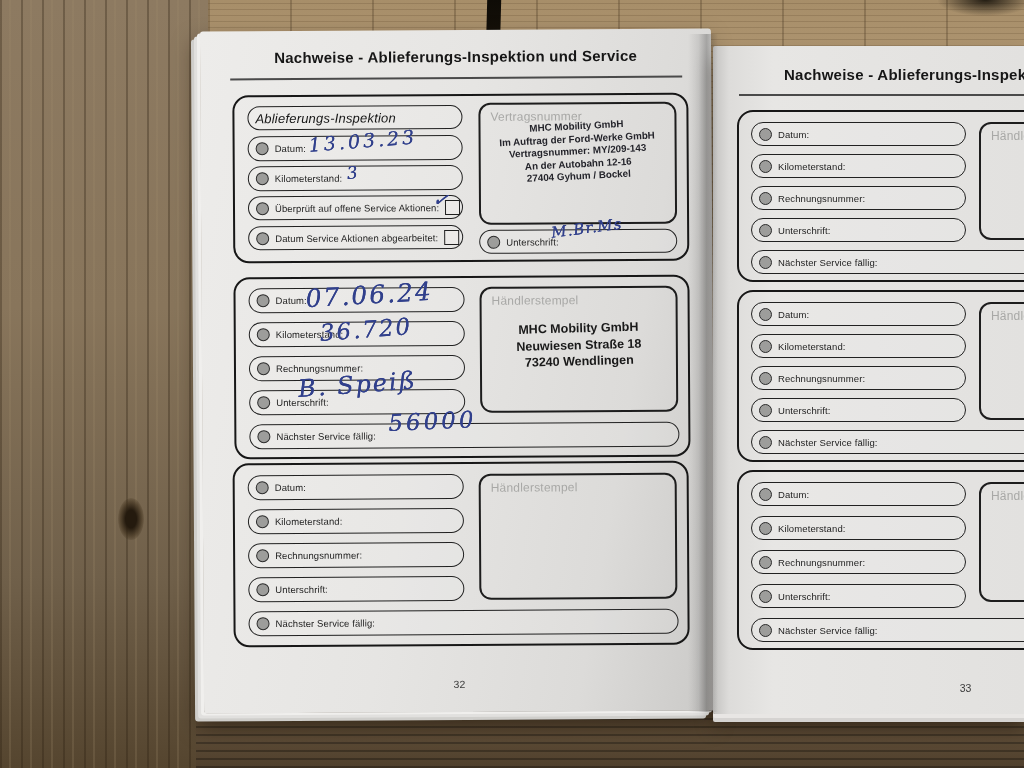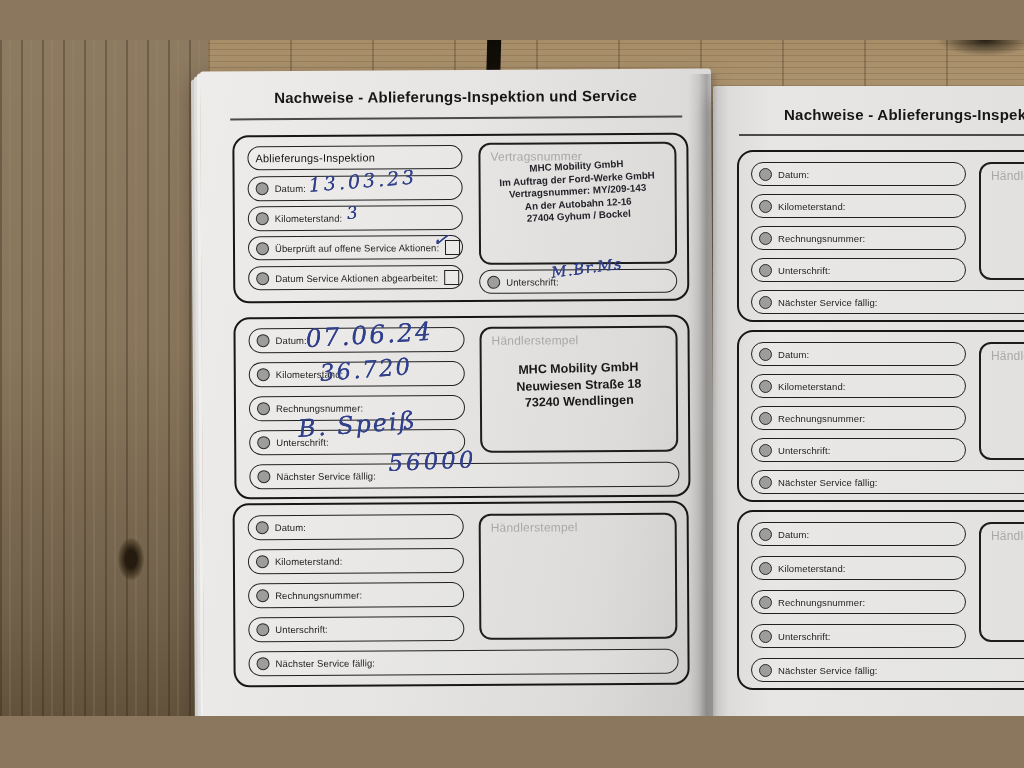--- a/index.html
+++ b/index.html
@@ -1,17 +1,17 @@
 <!DOCTYPE html>
 <html><head>
 <meta charset="utf-8">
 <style>
   html,body{margin:0;padding:0;}
   body{width:1024px;height:768px;overflow:hidden;background:#8a775d;font-family:"Liberation Sans",sans-serif;}
-  #scene{position:relative;width:1024px;height:676px;overflow:hidden;margin-top:40px;}
+  #scene{position:relative;width:1024px;height:768px;overflow:hidden;}
 
   
   .wood{position:absolute;}
   #wood-base{inset:0;background-color:#93805f;
     background-image:
       repeating-linear-gradient(0deg, rgba(70,52,30,.14) 0 2px, transparent 2px 9px),
       linear-gradient(90deg,#7d6a53 0,#8e7b60 30%,#9c8766 60%,#937e5e 100%);}
   #wood-left{left:0;top:0;width:208px;height:768px;
     background-image:
       repeating-linear-gradient(90deg, rgba(40,28,14,.30) 0 2px, transparent 2px 9px, rgba(160,140,108,.22) 9px 11px, transparent 11px 21px),
@@ -47,21 +47,21 @@
     letter-spacing:.25px;color:#161616;white-space:nowrap;}
   .title-rule{position:absolute;height:1.5px;background:#4a4a4a;}
 
   
   .sect{position:absolute;border:2.2px solid #171717;border-radius:16px;box-sizing:border-box;}
   .pill{position:absolute;border:1.5px solid #212121;border-radius:14px;box-sizing:border-box;
     display:flex;align-items:center;gap:6px;padding:0 7px;background:rgba(255,255,255,.10);}
   .bullet{width:13px;height:13px;border-radius:50%;background:#9d9d9b;border:1.5px solid #2c2c2c;
     box-sizing:border-box;flex:0 0 auto;}
   .flabel{font-size:9.5px;color:#1d1d1d;white-space:nowrap;letter-spacing:.1px;}
-  .hdr-pill{font-size:11px;color:#161616;letter-spacing:.2px;}
+  .hdr-pill{font-size:13px;color:#161616;letter-spacing:.2px;font-style:italic;}
   .checkbox{width:15px;height:15px;border:1.7px solid #1f1f1f;background:#eceae8;margin-left:auto;box-sizing:border-box;flex:0 0 auto;}
   .stampbox{position:absolute;border:2px solid #1d1d1d;border-radius:12px;box-sizing:border-box;}
   .graylabel{position:absolute;left:10px;top:5px;font-size:12px;color:#a8a8a6;letter-spacing:.2px;}
   .stamp-ink{position:absolute;left:0;width:100%;text-align:center;font-weight:bold;color:#24242b;}
   .partner-ink{top:16px;font-size:9.8px;line-height:12.5px;transform:rotate(-2.5deg);}
   .dealer-ink{top:32px;font-size:12.5px;line-height:16.5px;color:#191919;transform:rotate(-1.2deg);}
   .hand{position:absolute;font-family:"DejaVu Serif",serif;font-style:italic;color:#31408c;
     white-space:nowrap;z-index:5;text-shadow:0 0 .4px #31408c;}
   .pagenum{position:absolute;left:0;width:100%;text-align:center;font-size:10.5px;color:#3d3d3d;}
 </style>

